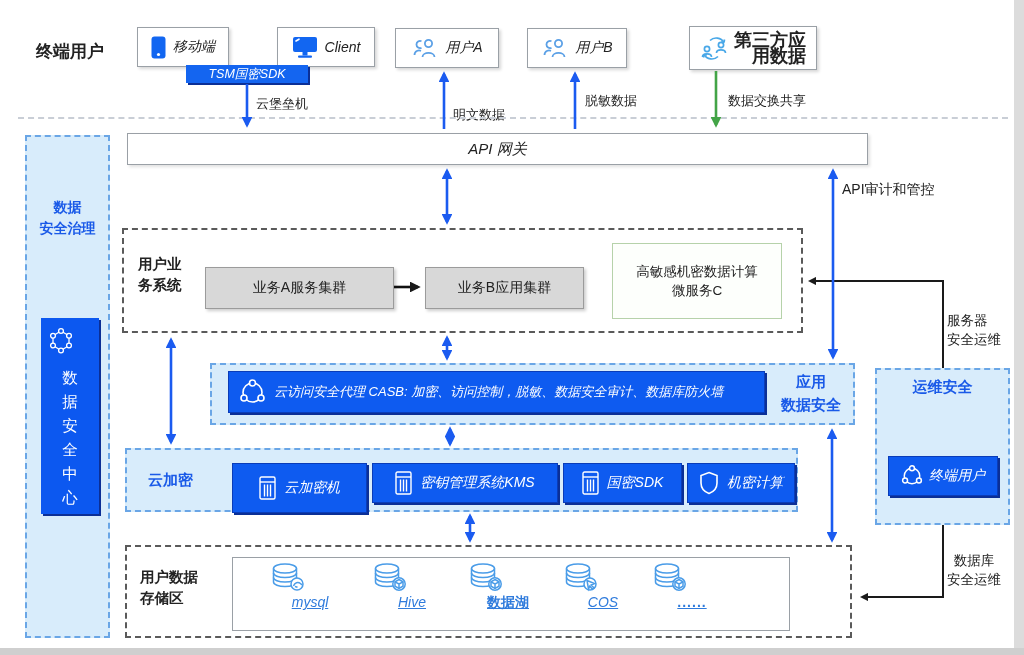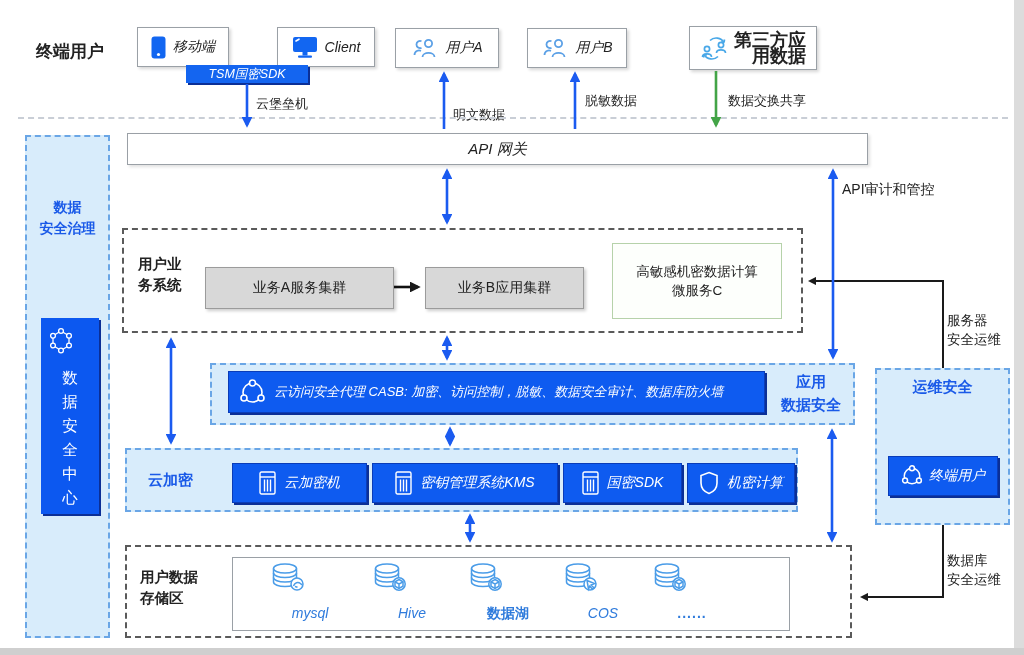--- a/index.html
+++ b/index.html
@@ -19,21 +19,21 @@
   
   .blue-btn{background:#0e5bf0;border:1px solid #0a3cb8;box-shadow:2px 2px 0 #0b2f96;
             color:#fff;display:flex;align-items:center;justify-content:center;gap:8px;
             font-size:14px;box-sizing:border-box;}
   .gray-box{background:#d8d8d8;border:1px solid #9b9b9b;box-shadow:2px 2px 3px rgba(0,0,0,.2);
             display:flex;align-items:center;justify-content:center;font-size:14px;color:#222;}
   .blue-label{color:#1a5ae8;font-weight:bold;}
   .section-title{color:#222;font-weight:bold;}
   .flow-label{font-size:13px;color:#222;}
   .db-item{position:absolute;width:80px;text-align:center;}
-  .db-item .lbl{font-size:14px;color:#2f7bdc;margin-top:11px;}
+  .db-item .lbl{font-size:14px;color:#2f7bdc;margin-top:0;text-decoration:underline;}
   svg{display:block;}
 </style>
 </head>
 <body>
 
 <div class="canvas">
 
   <div class="abs section-title" style="left:36px;top:40px;font-size:17px;">终端用户</div>
 
   <div class="abs node-box" style="left:137px;top:27px;width:90px;height:38px;">
@@ -104,21 +104,21 @@
     <span class="tech">TSM国密SDK</span>
   </div>
 
   <div class="abs flow-label" style="left:256px;top:95px;">云堡垒机</div>
   <div class="abs flow-label" style="left:453px;top:90px;margin-top:16px;">明文数据</div>
   <div class="abs flow-label" style="left:585px;top:92px;">脱敏数据</div>
   <div class="abs flow-label" style="left:728px;top:92px;">数据交换共享</div>
   <div class="abs flow-label" style="left:842px;top:181px;font-size:14px;">API审计和管控</div>
   <div class="abs flow-label pre" style="left:947px;top:311px;font-size:13.5px;line-height:19px;">服务器
 安全运维</div>
-  <div class="abs flow-label pre" style="left:947px;top:551px;font-size:13.5px;line-height:19px;">数据库
+  <div class="abs flow-label pre" style="left:947px;top:551px;font-size:13.5px;line-height:19px;text-align:center;">数据库
 安全运维</div>
 
   <div class="abs" style="left:18px;top:117px;width:990px;border-top:2px dashed #c9ced6;"></div>
 
   <div class="abs center" style="left:127px;top:133px;width:739px;height:30px;background:#fff;
        border:1px solid #9aa0a6;box-shadow:2px 2px 3px rgba(0,0,0,.12);font-size:15px;">
     <span class="tech">API 网关</span>
   </div>
 
   <div class="abs panel" style="left:25px;top:135px;width:85px;height:503px;">
@@ -168,21 +168,21 @@
     </span>
     <span class="tech" style="white-space:nowrap;">云访问安全代理 CASB: 加密、访问控制，脱敏、数据安全审计、数据库防火墙</span>
   </div>
   <div class="abs pre blue-label" style="left:770px;top:370px;width:82px;text-align:center;
        font-size:15px;line-height:23px;">应用
 数据安全</div>
 
   <div class="abs panel" style="left:125px;top:448px;width:673px;height:64px;"></div>
   <div class="abs blue-label" style="left:148px;top:471px;font-size:15px;">云加密</div>
 
-  <div class="abs blue-btn" style="left:232px;top:463px;width:135px;height:40px;">
+  <div class="abs blue-btn" style="left:232px;top:463px;width:135px;height:50px;">
     <span>
       <svg width="17" height="24" viewBox="0 0 17 24" fill="none" stroke="#fff" stroke-width="1.4">
         <rect x="1" y="1" width="15" height="22" rx="1.5"></rect>
         <line x1="1" y1="6" x2="16" y2="6"></line>
         <line x1="5.5" y1="8.5" x2="5.5" y2="20.5"></line>
         <line x1="8.5" y1="8.5" x2="8.5" y2="20.5"></line>
         <line x1="11.5" y1="8.5" x2="11.5" y2="20.5"></line>
       </svg>
     </span>
     <span class="tech">云加密机</span>

